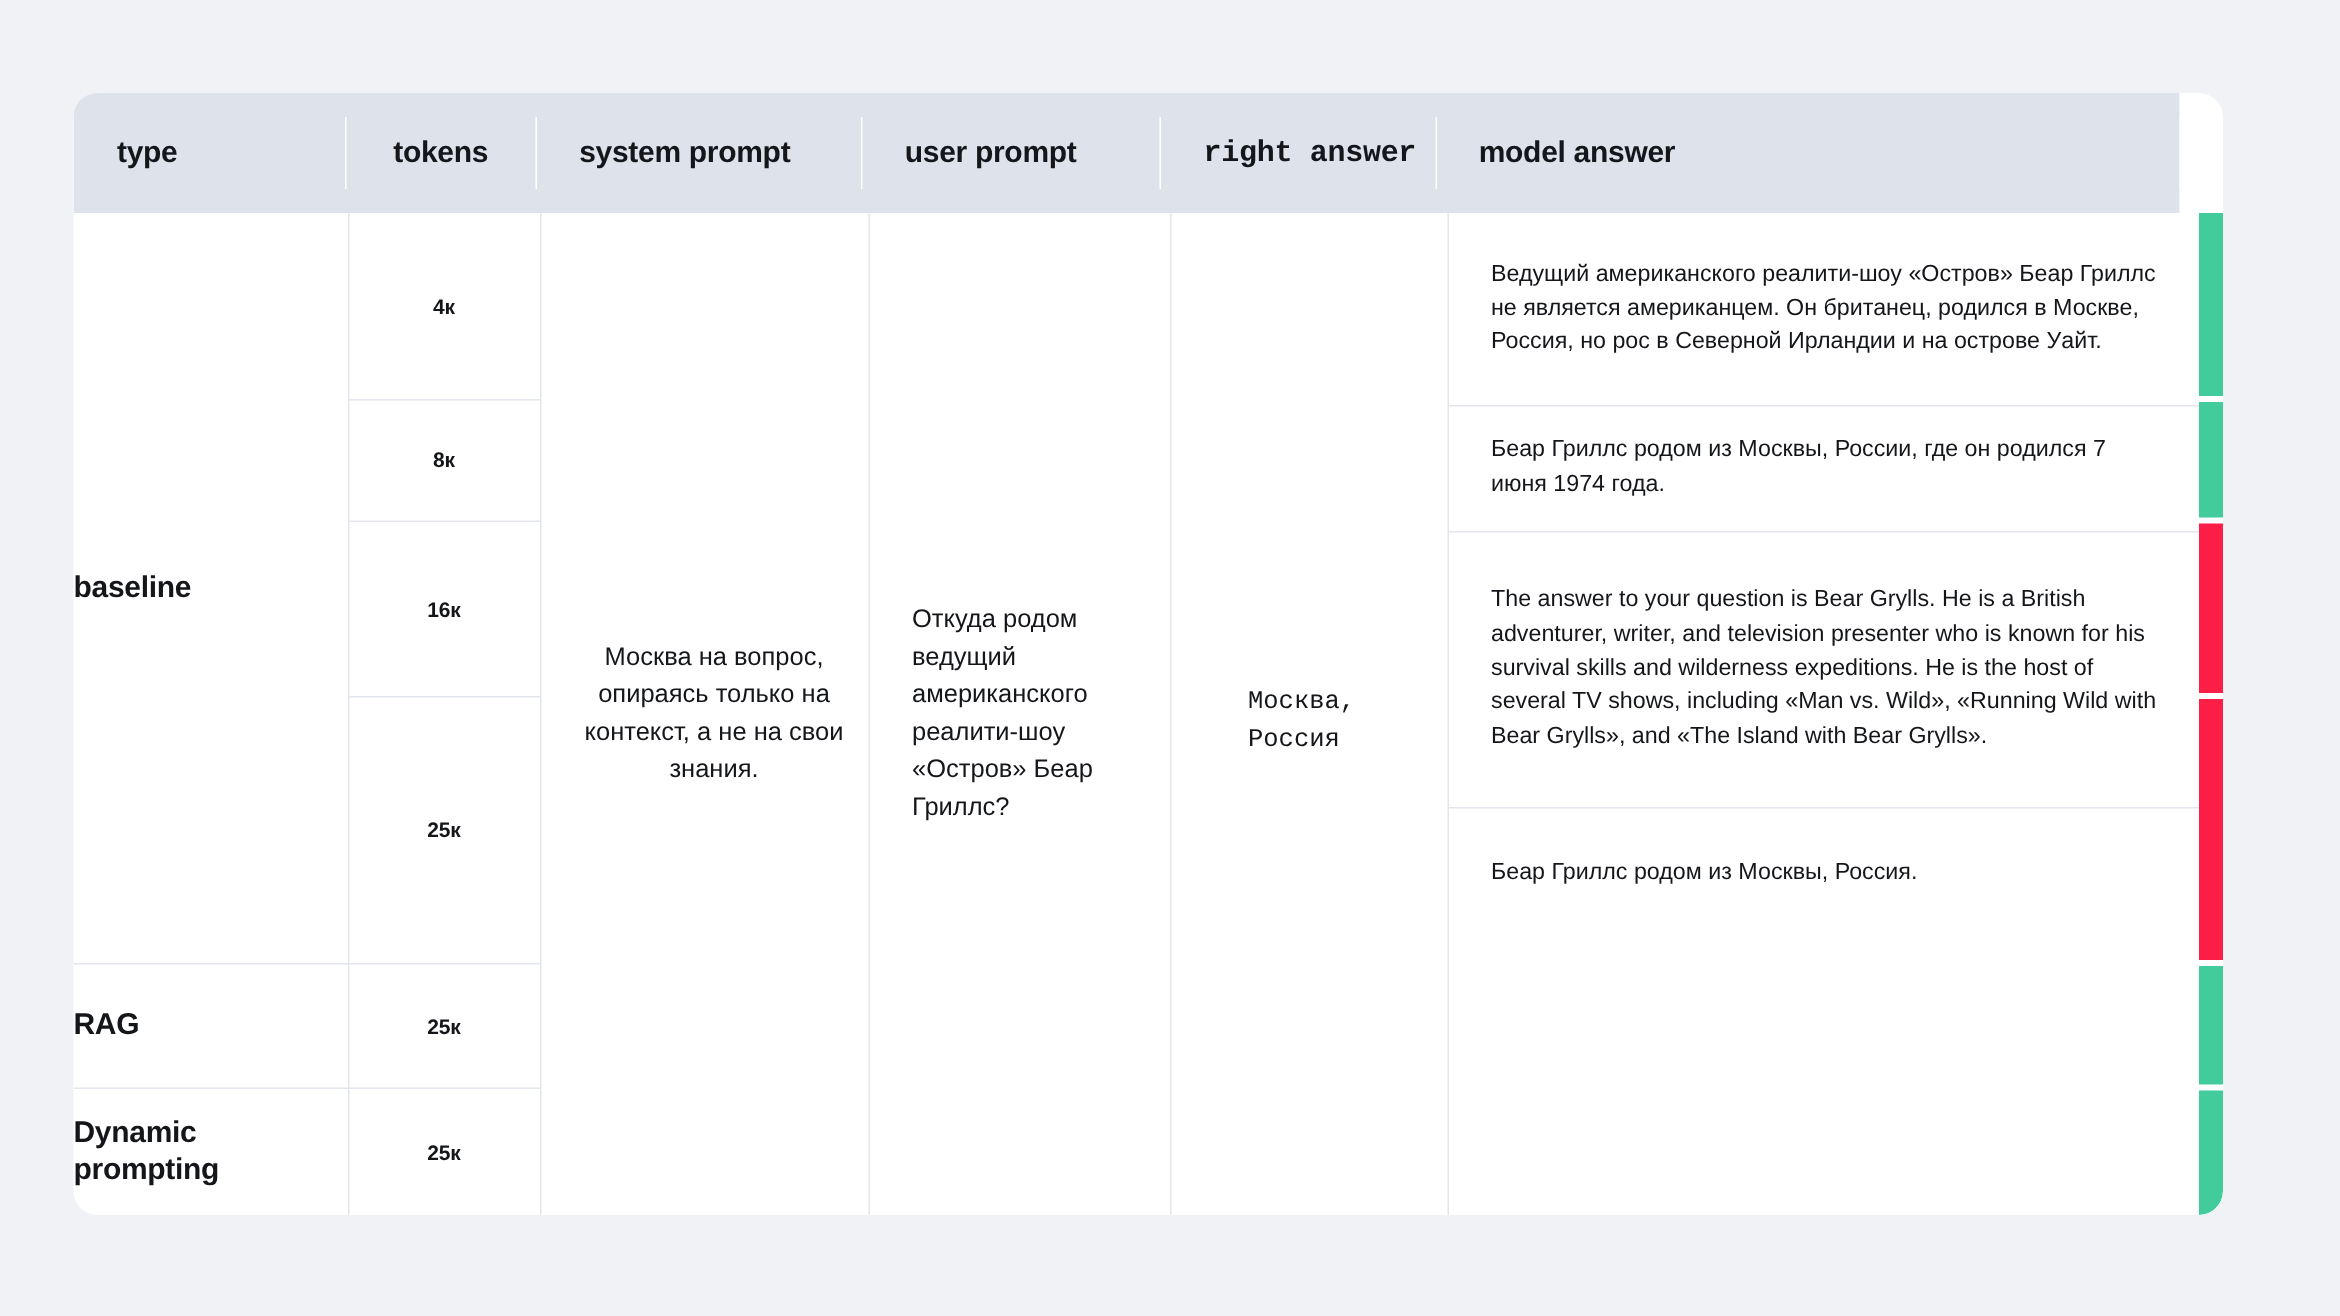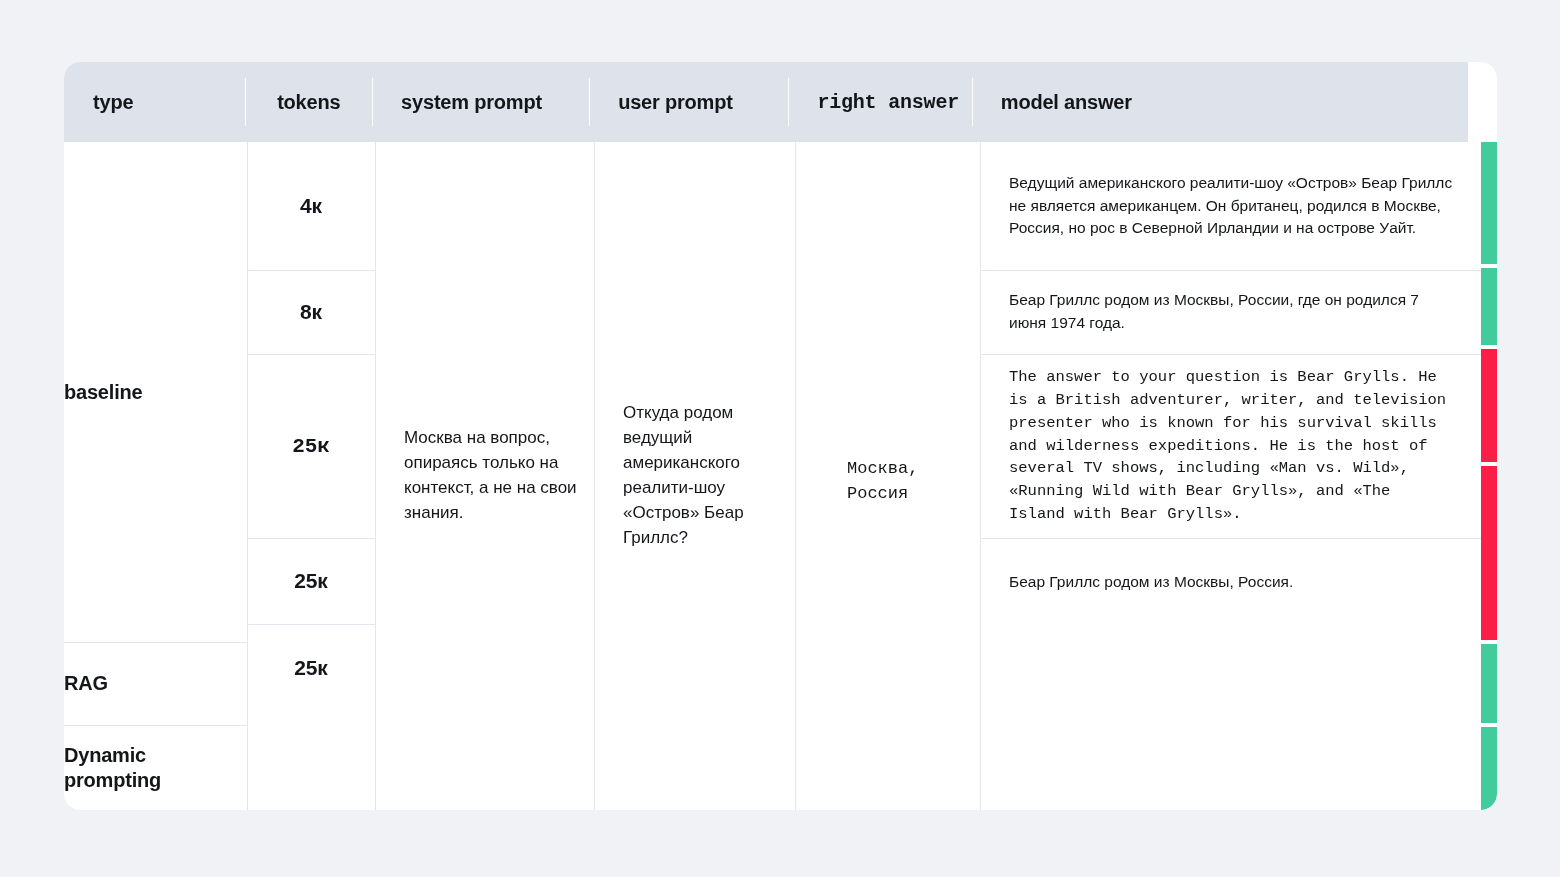--- a/index.html
+++ b/index.html
@@ -6,21 +6,21 @@
   html, body {
     width: 1560px; height: 877px;
     background: #f0f2f6;
     font-family: "Liberation Sans", sans-serif;
     -webkit-font-smoothing: antialiased;
   }
   .page { position: relative; width: 1560px; height: 877px; }
 
   .table-card {
     position: absolute;
-    left: 64px; top: 62px;
+    left: 49px; top: 62px;
     width: 1433px; height: 748px;
     border-radius: 16px;
     background: #ffffff;
     overflow: hidden;
     display: flex;
     flex-direction: column;
   }
 
   
   .thead {
@@ -44,21 +44,21 @@
     position: absolute;
     left: 0; top: 16px; bottom: 16px;
     width: 1px;
     background: #ffffff;
   }
   .th.center { justify-content: center; padding-left: 0; }
 
   
   .c-type    { width: 183px; }
   .c-tokens  { width: 128px; }
-  .c-sys     { width: 219px; }
+  .c-sys     { width: 219px; text-align: center; }
   .c-user    { width: 201px; }
   .c-right   { width: 185px; font-family: Liberation Mono, monospace; }
   .c-model   { width: 501px; }
   .c-status  { width: 16px; }
 
   
   .tbody {
     display: flex;
     flex: 1 1 auto;
     min-height: 0;
@@ -98,21 +98,21 @@
     font-size: 20px;
     font-weight: 700;
     letter-spacing: -0.2px;
     line-height: 1.25;
   }
   .type-cell.baseline { align-items: center; }
 
   
   .tokens-cell {
     justify-content: center;
-    font-size: 21px;
+    font-size: 14px;
     font-weight: 700;
     letter-spacing: -0.1px;
   }
 
   
   .merged {
     flex: 1 1 auto;
     padding-left: 29px;
     padding-right: 16px;
     display: flex;
@@ -147,21 +147,21 @@
   .status-cell:first-child .status-bar { top: 0; }
   .status-cell:last-child .status-bar {
     bottom: 0;
     border-bottom-right-radius: 16px;
   }
 
   
   .h1 { height: 128px; }
   .h2 { height: 84px; }
   .h3 { height: 122px; }
-  .h4 { height: 184px; font-family: Liberation Mono, monospace; }
+  .h4 { height: 184px; }
   .h5 { height: 86px; }
   .h6 { height: 88px; }
   .hb { height: 518px; }   
 </style>
 </head>
 <body>
 
 <div class="page">
   <div class="table-card">
 
@@ -179,20 +179,21 @@
 
       <div class="col c-type">
         <div class="cell type-cell baseline hb">baseline</div>
         <div class="cell type-cell h5">RAG</div>
         <div class="cell type-cell h6">Dynamic prompting</div>
       </div>
 
       <div class="col c-tokens">
         <div class="cell tokens-cell h1">4к</div>
         <div class="cell tokens-cell h2">8к</div>
+        <div class="cell tokens-cell h3">16к</div>
         <div class="cell tokens-cell h4">25к</div>
         <div class="cell tokens-cell h5">25к</div>
         <div class="cell tokens-cell h6">25к</div>
       </div>
 
       <div class="col c-sys">
         <div class="merged">Москва на вопрос, опираясь только на контекст, а не на свои знания.</div>
       </div>
 
       <div class="col c-user">

